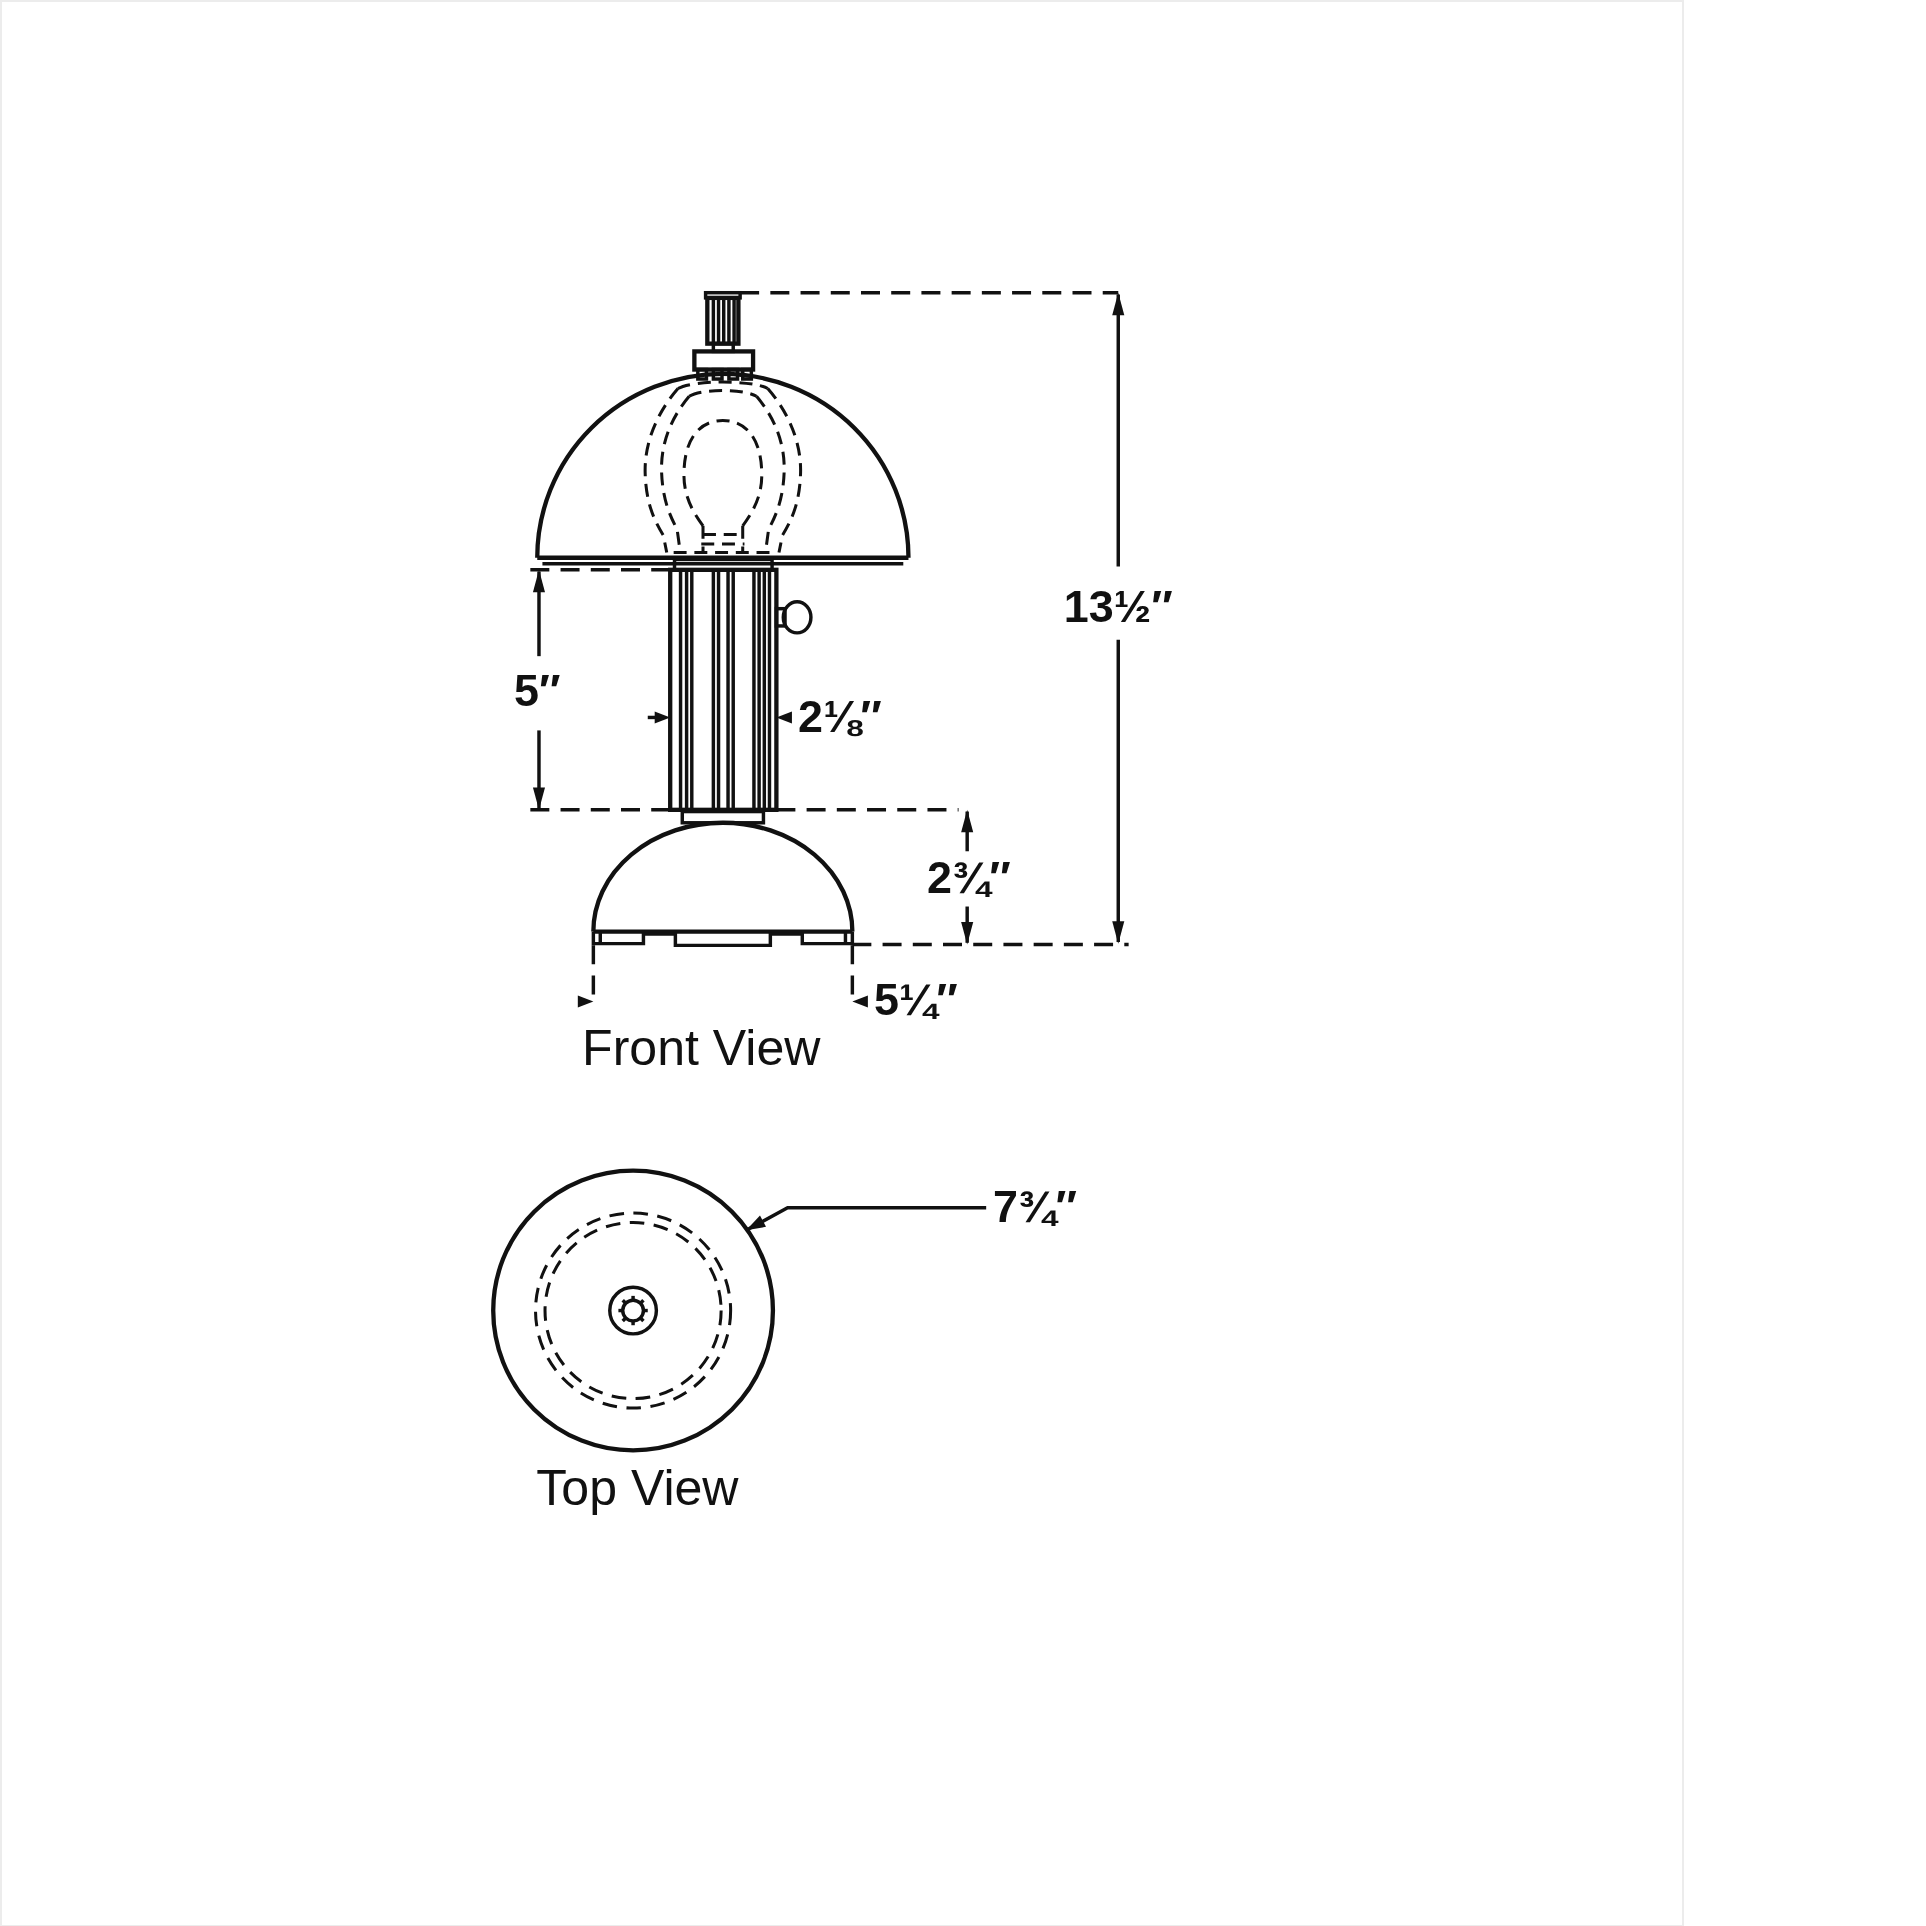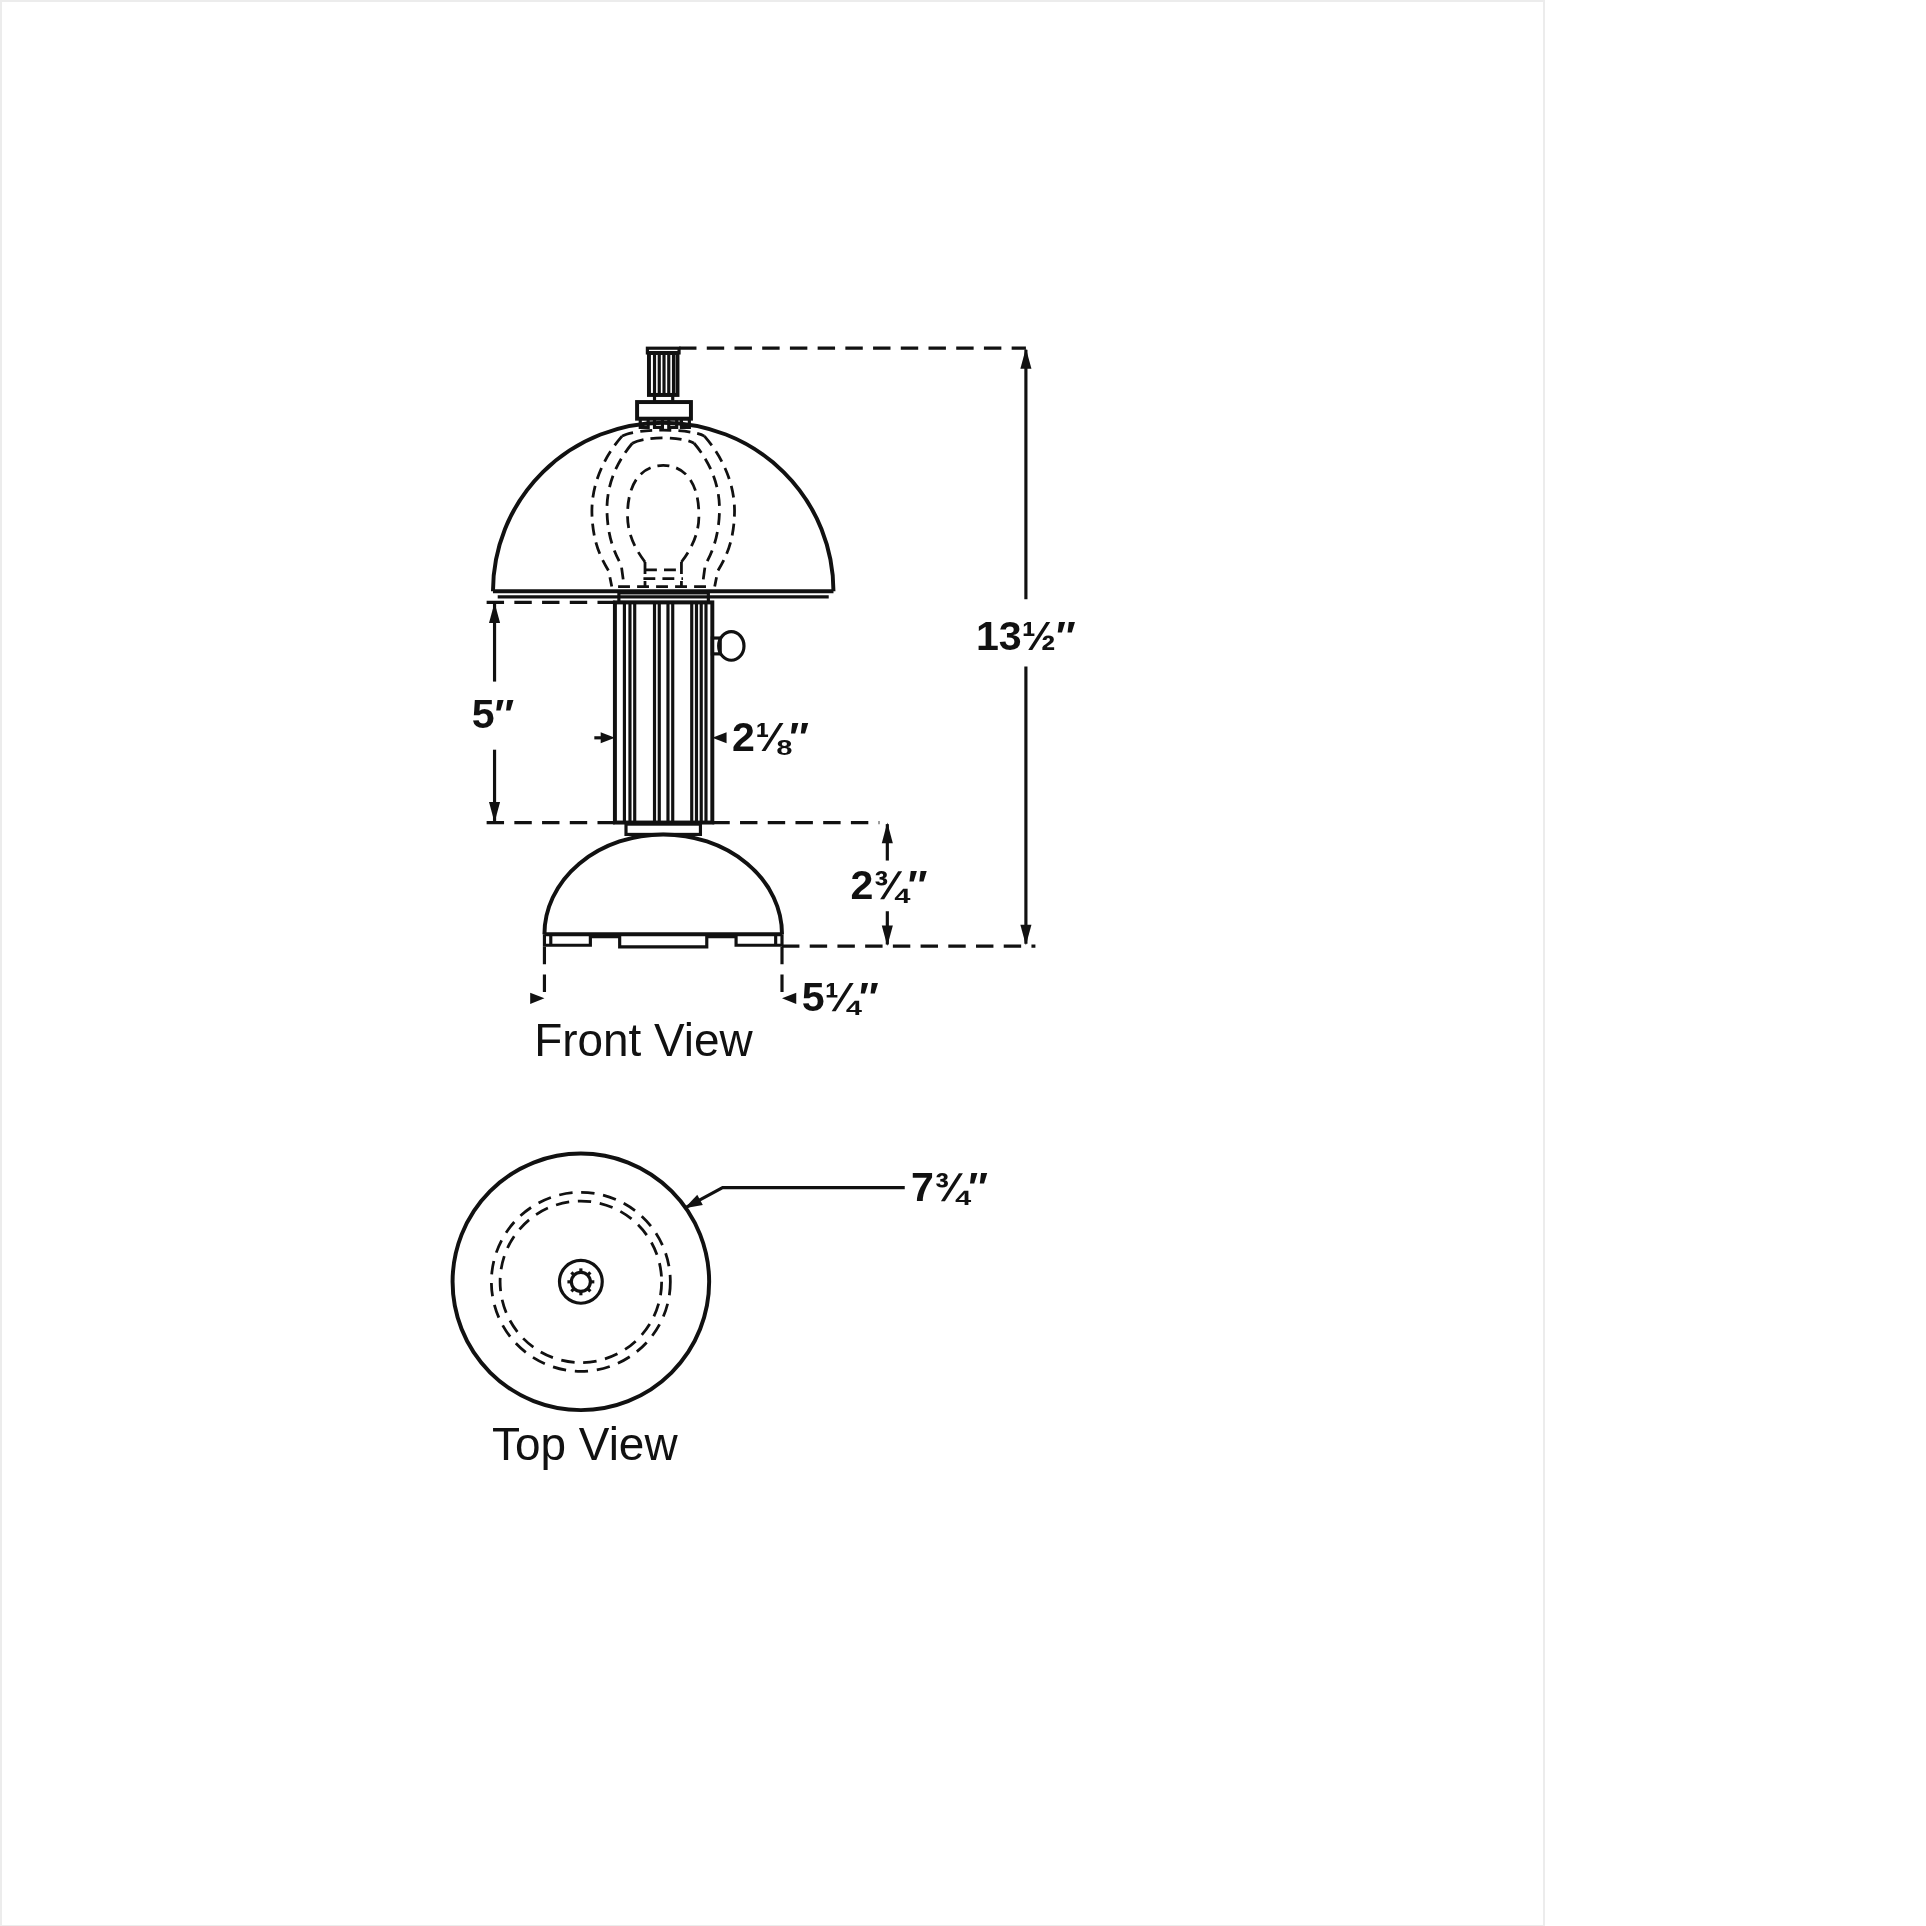--- a/index.html
+++ b/index.html
@@ -1,18 +1,18 @@
 <!DOCTYPE html>
 <html style="--line: #111111; --bg: #ffffff;"><head>
 <meta charset="utf-8">
 <style>
   :root{ --line:#111111; --bg:#ffffff; }
   html,body{margin:0;padding:0;background:var(--bg);}
   .canvas{
-    width:1545px;height:1927px;position:relative;background:var(--bg);
+    width:1684px;height:1927px;position:relative;background:var(--bg);
     box-sizing:border-box;border:2px solid #ececec;
   }
   svg{display:block;width:100%;height:100%;}
   
   .ol{stroke:var(--line);stroke-width:5;fill:none;stroke-linejoin:miter;}
   .ol2{stroke:var(--line);stroke-width:4;fill:none;}
   
   .hid{stroke:var(--line);stroke-width:3.5;fill:none;stroke-dasharray:15 9;}
   .hidc{stroke:var(--line);stroke-width:3.5;fill:none;stroke-dasharray:17 11;}
   

